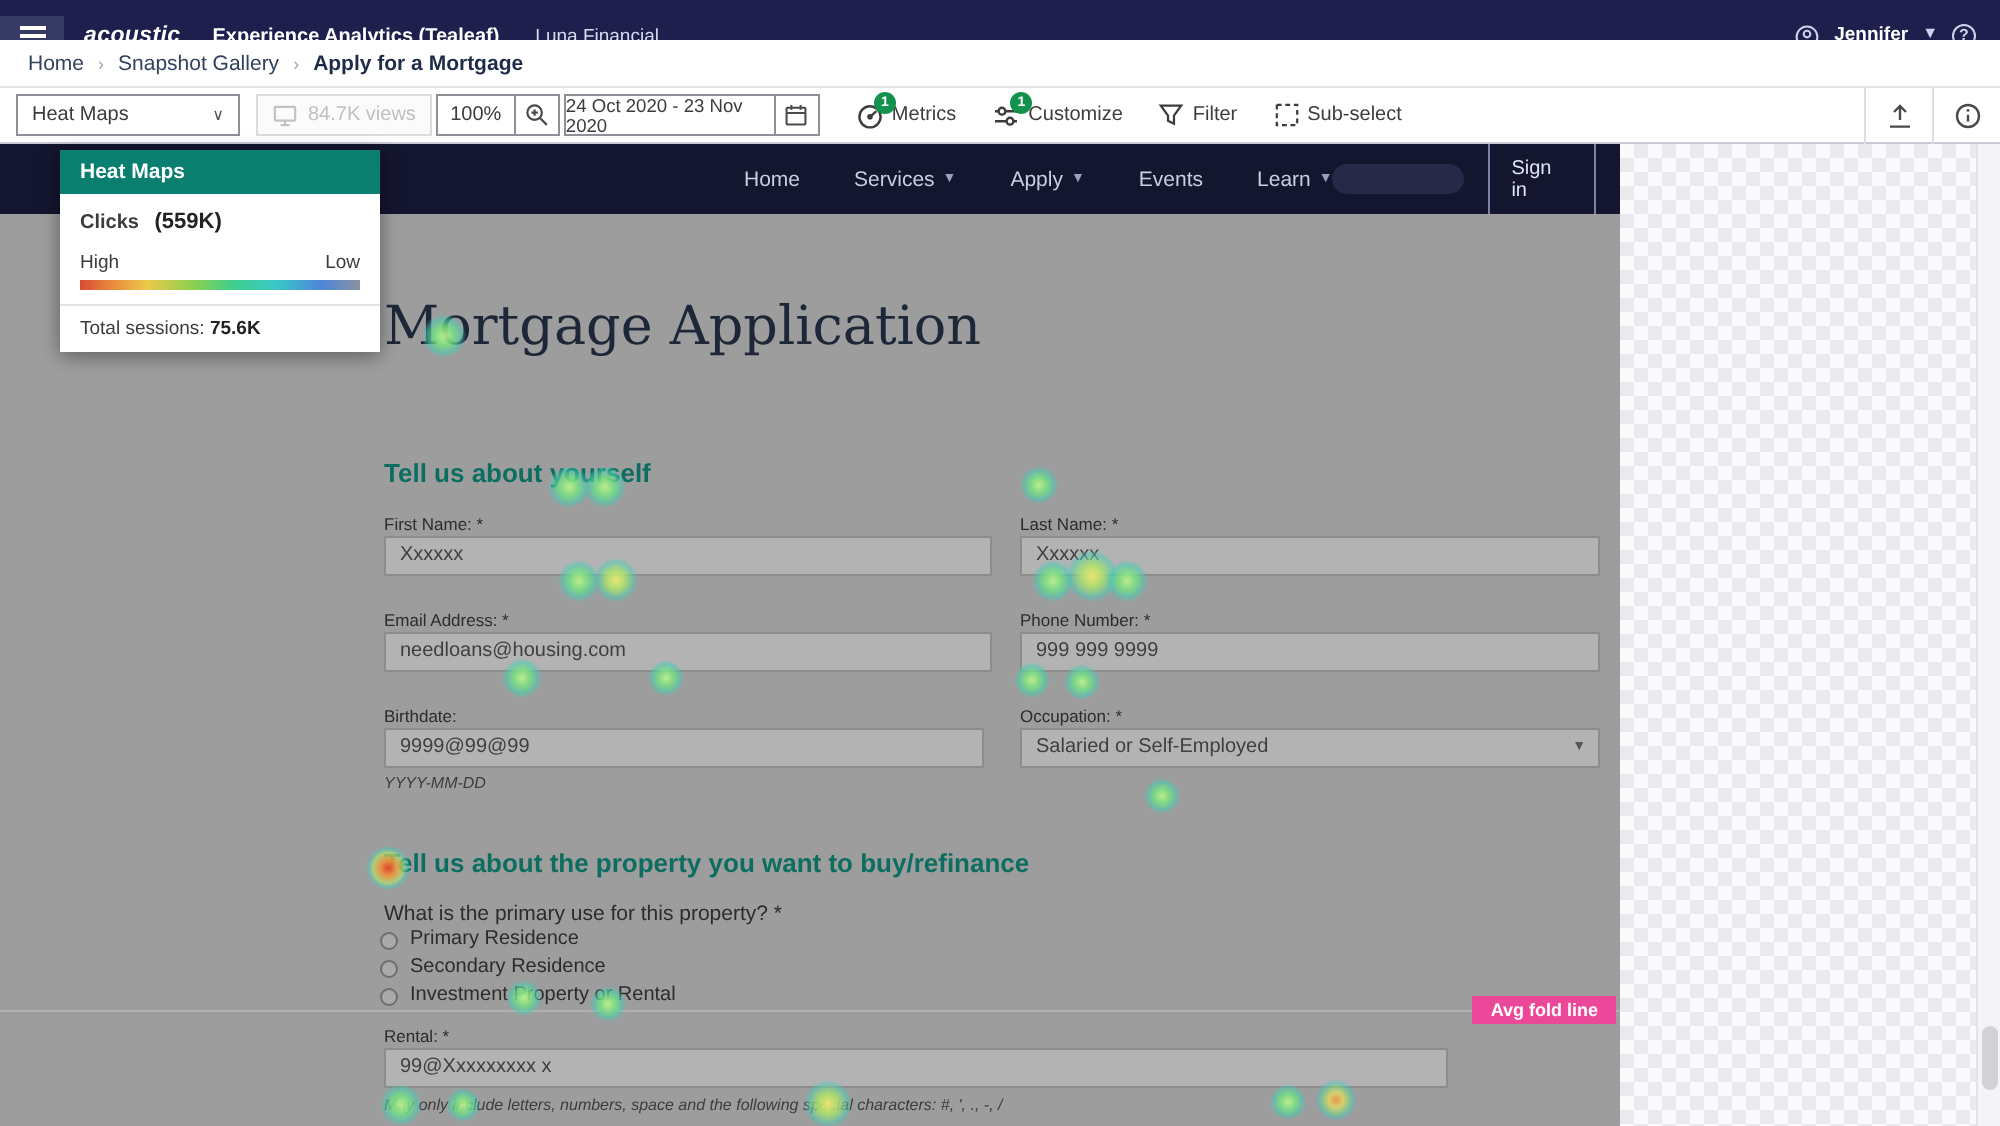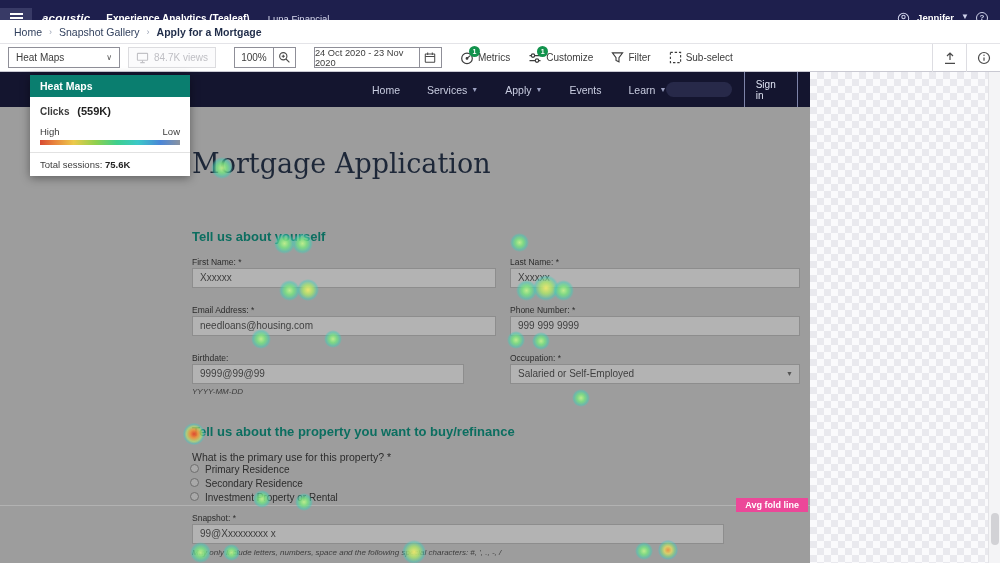--- a/index.html
+++ b/index.html
@@ -30,21 +30,21 @@
   .crumbbar .current{font-weight:bold;color:#1f2c49;}
 
   
   .toolbar{position:absolute;left:0;top:44px;width:1000px;height:28px;background:#fff;
            border-bottom:1px solid #c9c9d2;display:flex;align-items:center;padding-left:8px;
            font-size:10px;color:#3c3c3c;}
   .tb-select{width:112px;height:21px;border:1px solid #8f8f98;background:#fff;display:flex;
              align-items:center;padding:0 7px;justify-content:space-between;cursor:pointer;}
   .tb-btn-disabled{margin-left:8px;height:21px;border:1px solid #dcdcdf;background:#fbfbfc;
              color:#bfbfc4;display:flex;align-items:center;gap:5px;padding:0 7px;}
-  .joined{display:flex;margin-left:18px;}
+  .joined{display:flex;margin-left:2px;}
   .zoombox{width:40px;height:21px;border:1px solid #8f8f98;display:flex;align-items:center;
            justify-content:center;background:#fff;}
   .sqbtn{width:22px;height:21px;border:1px solid #8f8f98;border-left:none;display:flex;
          align-items:center;justify-content:center;background:#fff;cursor:pointer;}
   .datebox{width:106px;height:21px;border:1px solid #8f8f98;display:flex;align-items:center;
            justify-content:center;background:#fff;font-size:9.3px;}
   .tb-tool{display:flex;align-items:center;gap:4px;margin-left:18px;cursor:pointer;position:relative;}
   .tb-tool .ic{position:relative;display:flex;}
   .badge{position:absolute;top:-5px;right:-6px;width:11px;height:11px;border-radius:50%;
          background:#12924c;color:#fff;font-size:7px;font-weight:bold;line-height:11px;
@@ -80,21 +80,21 @@
   .pg-title{position:absolute;left:192px;top:41px;font-family:"DejaVu Serif",serif;
             font-size:27px;color:#1d2738;}
   .sec{position:absolute;font-size:13px;font-weight:bold;color:#0c6e60;}
   .lbl{position:absolute;font-size:8.5px;color:#2c2c2c;}
   .fld{position:absolute;height:20px;background:#b3b3b3;border:1px solid #8d8d8d;
        font-size:10px;color:#3f3f3f;line-height:18px;padding:0 7px;cursor:text;}
   .fld.sel{cursor:pointer;}
   .fld .caret{position:absolute;right:6px;top:0;font-size:7px;color:#555;line-height:18px;}
   .hint{position:absolute;font-size:8px;font-style:italic;color:#3d3d3d;}
   .question{position:absolute;font-size:10.5px;color:#2c2c2c;}
-  .radio-row{position:absolute;display:flex;align-items:flex-start;gap:6px;font-size:10px;color:#2c2c2c;}
+  .radio-row{position:absolute;display:flex;align-items:flex-end;gap:6px;font-size:10px;color:#2c2c2c;}
   .radio{width:9px;height:9px;border:1px solid #6e6e6e;border-radius:50%;background:#a9a9a9;
          cursor:pointer;flex:none;}
   .fold-line{position:absolute;left:0;top:398px;width:810px;border-top:1px solid #b2b2b2;}
   .fold-badge{position:absolute;right:2px;top:391px;height:14px;background:#ec4899;color:#fff;
               font-size:9px;font-weight:bold;line-height:14px;padding:0 9px;}
 
   
   .legend{position:absolute;left:30px;top:3px;width:160px;background:#fff;z-index:10;
           box-shadow:0 2px 9px rgba(0,0,0,.4);}
   .legend-head{height:22px;background:#0a7e6f;color:#fff;font-size:10.5px;font-weight:bold;
@@ -288,21 +288,21 @@
         <div class="fld" style="left:192px;top:161px;width:304px;">Xxxxxx</div>
         <div class="lbl" style="left:510px;top:150px;">Last Name: *</div>
         <div class="fld" style="left:510px;top:161px;width:290px;">Xxxxxx</div>
 
         <div class="lbl" style="left:192px;top:198px;">Email Address: *</div>
         <div class="fld" style="left:192px;top:209px;width:304px;">needloans@housing.com</div>
         <div class="lbl" style="left:510px;top:198px;">Phone Number: *</div>
         <div class="fld" style="left:510px;top:209px;width:290px;">999 999 9999</div>
 
         <div class="lbl" style="left:192px;top:246px;">Birthdate:</div>
-        <div class="fld" style="left:192px;top:257px;width:272px;">9999@99@99</div>
+        <div class="fld" style="left:192px;top:257px;width:300px;">9999@99@99</div>
         <div class="hint" style="left:192px;top:280px;">YYYY-MM-DD</div>
         <div class="lbl" style="left:510px;top:246px;">Occupation: *</div>
         <div class="fld sel" style="left:510px;top:257px;width:290px;">
           <span>Salaried or Self-Employed</span>
           <span class="caret">▼</span>
         </div>
 
         <div class="sec" style="left:192px;top:317px;">Tell us about the property you want to buy/refinance</div>
         <div class="question" style="left:192px;top:344px;">What is the primary use for this property? *</div>
 
@@ -315,21 +315,21 @@
           <span>Secondary Residence</span>
         </div>
         <div class="radio-row" style="left:190px;top:385px;">
           <span class="radio"></span>
           <span>Investment Property or Rental</span>
         </div>
 
         <div class="fold-line"></div>
         <div class="fold-badge">Avg fold line</div>
 
-        <div class="lbl" style="left:192px;top:406px;">Snapshot: *</div>
+        <div class="lbl" style="left:192px;top:406px;">Rental: *</div>
         <div class="fld" style="left:192px;top:417px;width:532px;">99@Xxxxxxxxx x</div>
         <div class="hint" style="left:192px;top:441px;">May only include letters, numbers, space and the following special characters: #, ', ., -, /</div>
 
       </div>
     </div>
 
     <div class="checker"></div>
 
     <div class="vscroll">
       <div class="vthumb"></div>

